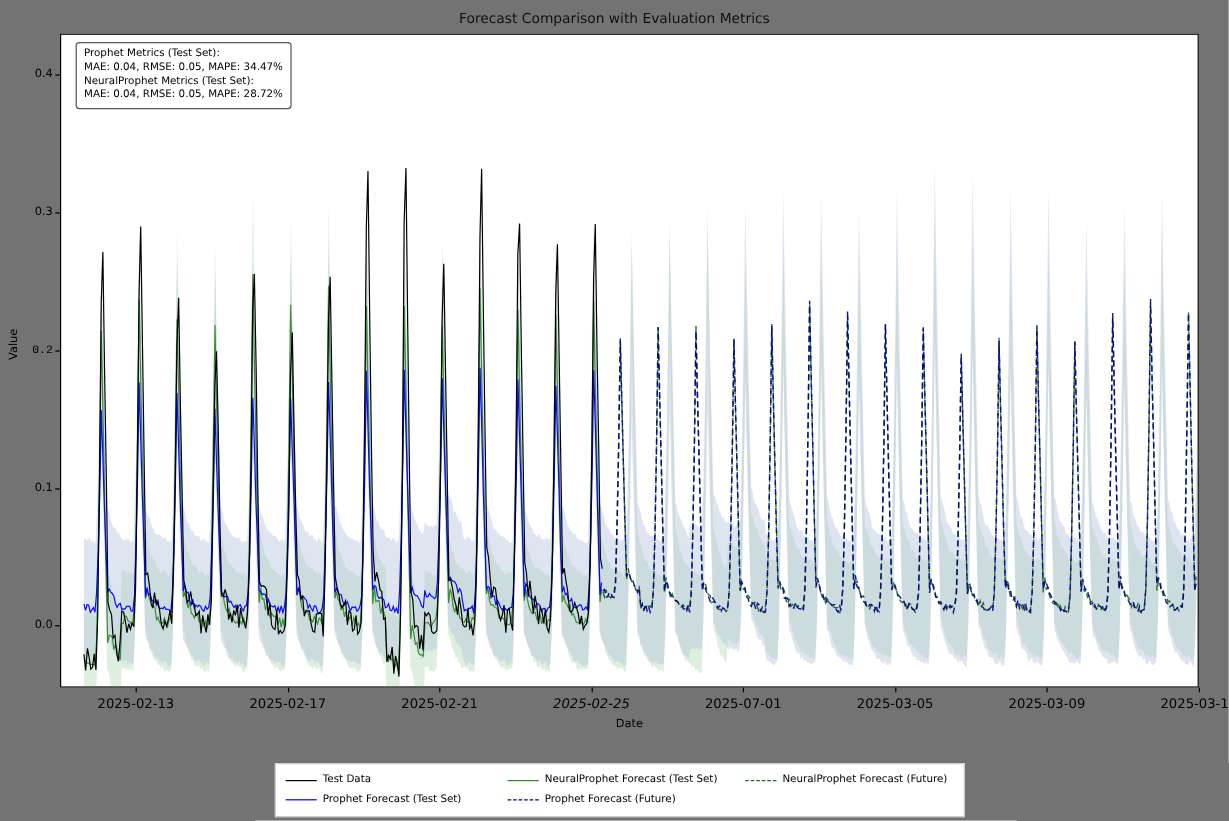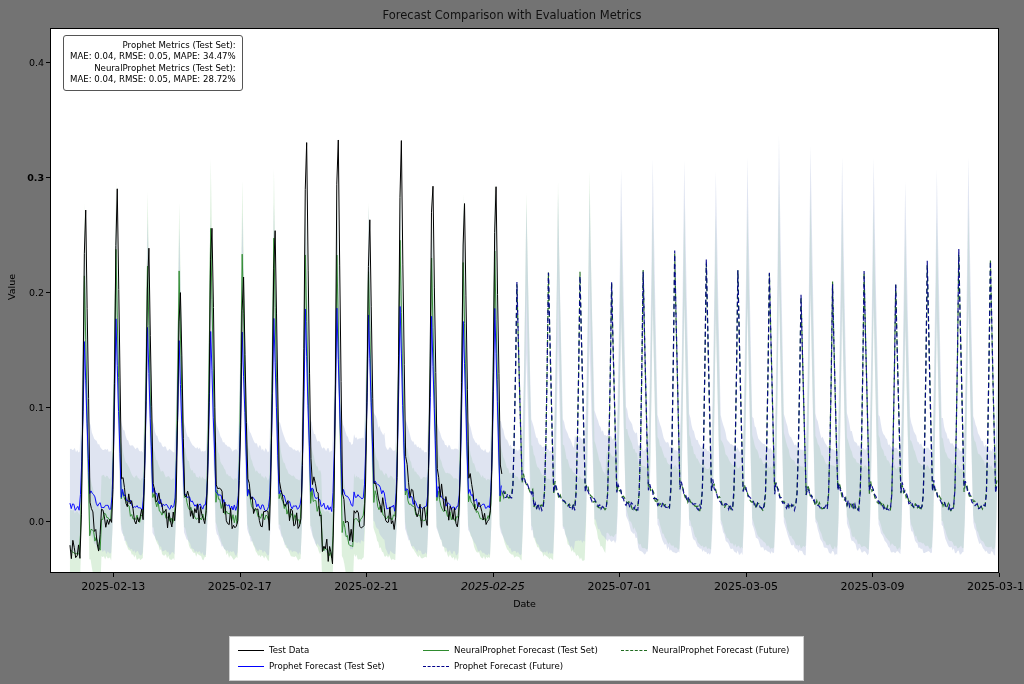--- a/index.html
+++ b/index.html
@@ -28,21 +28,20 @@
   #plot-frame {
     position: absolute;
     left: 50px;
     top: 28px;
     width: 949px;
     height: 545px;
     border: 1px solid #000000;
     box-sizing: border-box;
     background: #ffffff;
     overflow: hidden;
-    text-align: right;
   }
   #plot-inner {
     position: absolute;
     left: 0; top: 0; right: 0; bottom: 0;
   }
   svg.plot-svg {
     position: absolute;
     left: 0; top: 0;
     width: 100%;
     height: 100%;
@@ -169,23 +168,23 @@
       <div>NeuralProphet Metrics (Test Set):</div>
       <div>MAE: 0.04, RMSE: 0.05, MAPE: 28.72%</div>
     </div>
   </div>
 
   <div id="y-ticks">
       <div class="tick-label-y" style="top: 521.368px; left: 0px;">0.0</div>
       <div class="tick-mark-y" style="top: 521.368px; left: 46px;"></div>
       <div class="tick-label-y" style="top: 406.632px; left: 0px;">0.1</div>
       <div class="tick-mark-y" style="top: 406.632px; left: 46px;"></div>
-      <div class="tick-label-y" style="top: 291.895px; left: 0px;">0.2</div>
+      <div class="tick-label-y" style="top: 291.895px; left: 0px; font-family: Liberation Mono, monospace;">0.2</div>
       <div class="tick-mark-y" style="top: 291.895px; left: 46px;"></div>
-      <div class="tick-label-y" style="top: 177.158px; left: 0px; font-weight: bold;">0.3</div>
+      <div class="tick-label-y" style="top: 177.158px; left: 0px;">0.3</div>
       <div class="tick-mark-y" style="top: 177.158px; left: 46px;"></div>
       <div class="tick-label-y" style="top: 62.4211px; left: 0px;">0.4</div>
       <div class="tick-mark-y" style="top: 62.4211px; left: 46px;"></div>
     </div>
   <div id="x-ticks">
       <div class="tick-label-x" style="left: 113.267px; top: 580px;">2025-02-13</div>
       <div class="tick-mark-x" style="left: 113.267px; top: 573px;"></div>
       <div class="tick-label-x" style="left: 239.8px; top: 580px;">2025-02-17</div>
       <div class="tick-mark-x" style="left: 239.8px; top: 573px;"></div>
       <div class="tick-label-x" style="left: 366.333px; top: 580px;">2025-02-21</div>

